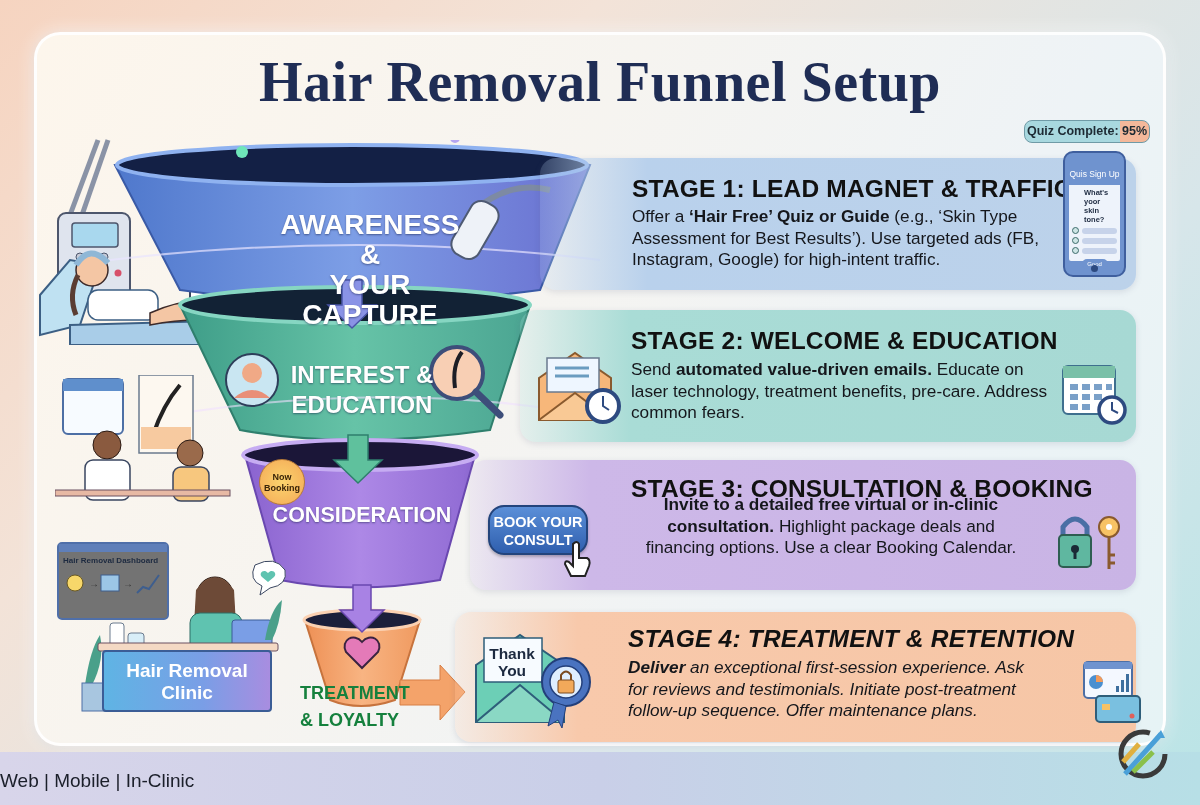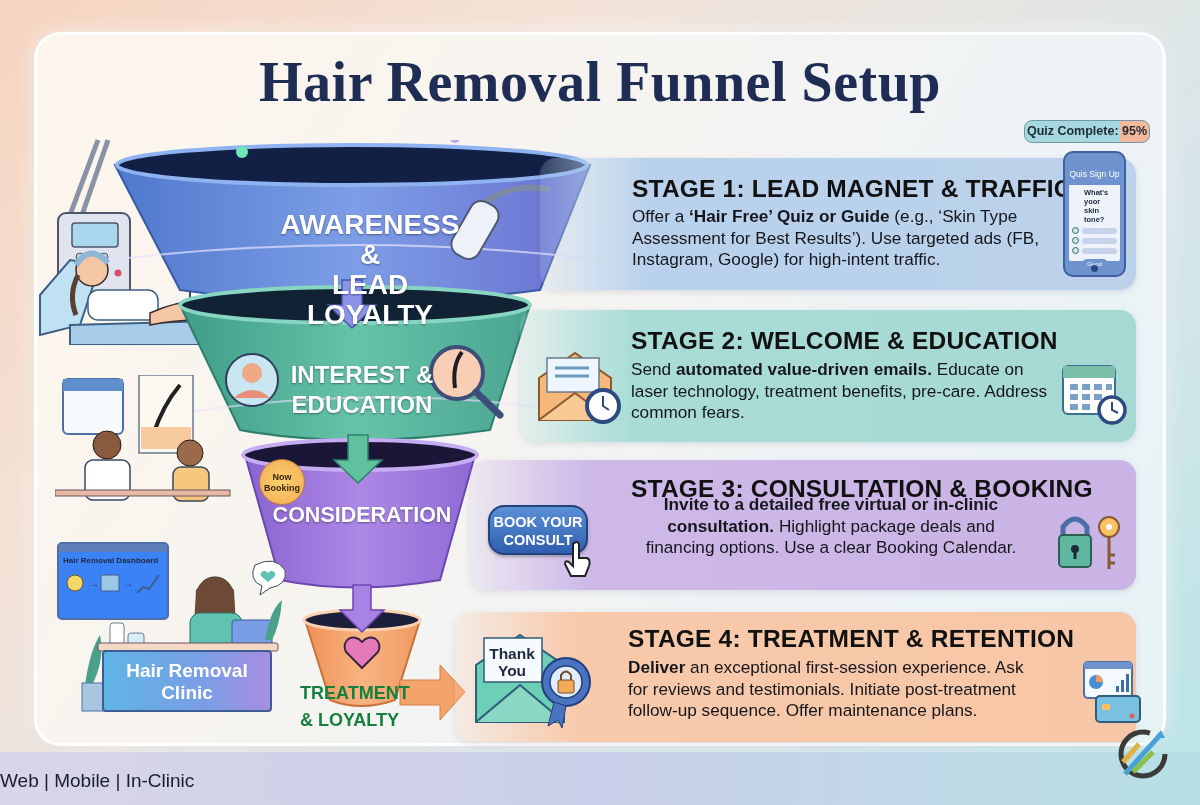--- a/index.html
+++ b/index.html
@@ -39,21 +39,21 @@
     position: absolute; font-size: 24.5px; font-weight: bold; color: #111;
     letter-spacing: 0.2px; white-space: nowrap;
   }
   .stage p {
     position: absolute; font-size: 17.2px; line-height: 21.5px; color: #15171c;
   }
   .stage p b { font-weight: bold; }
   .s1 { left: 540px; top: 158px; width: 596px; height: 132px; background: linear-gradient(90deg, rgba(180,205,235,0.2) 0%, #b9d1ec 18%, #bcd2ea 100%); }
   .s2 { left: 520px; top: 310px; width: 616px; height: 132px; background: linear-gradient(90deg, rgba(165,220,215,0.2) 0%, #a9dcd6 18%, #a7d9d4 100%); }
   .s3 { left: 470px; top: 460px; width: 666px; height: 130px; background: linear-gradient(90deg, rgba(205,185,235,0.2) 0%, #cdb8e8 18%, #c9b4e5 100%); }
-  .s4 { left: 455px; top: 612px; width: 681px; height: 130px; background: linear-gradient(90deg, rgba(250,200,170,0.2) 0%, #f8c9ab 18%, #f6c6a6 100%); }
+  .s4 { left: 455px; top: 612px; width: 681px; height: 130px; background: linear-gradient(90deg, rgba(250,200,170,0.2) 0%, #f8c9ab 18%, #f6c6a6 100%); font-style: italic; }
 
   .quiz-badge {
     position: absolute; left: 1024px; top: 120px; width: 126px; height: 23px;
     border-radius: 8px; border: 1.5px solid #6f9aa6;
     background: linear-gradient(90deg, #a8d8df 0%, #a8d8df 77%, #f4b89a 77%, #f4b89a 100%);
     font-size: 12.5px; font-weight: bold; color: #1d2a33; text-align: center; line-height: 20px;
   }
   .phone {
     position: absolute; left: 1063px; top: 151px; width: 63px; height: 126px;
     border-radius: 10px; border: 2.5px solid #3f5f9e; background: #6f93cf;
@@ -88,21 +88,21 @@
     position: absolute; left: 300px; top: 680px; width: 140px; text-align: left;
     font-size: 18px; font-weight: bold; color: #15803d; line-height: 27px;
   }
   .clinic-desk {
     position: absolute; left: 102px; top: 650px; width: 170px; height: 62px; border-radius: 4px;
     background: linear-gradient(90deg, #5fb4e4 0%, #7a9ee6 60%, #a88de0 100%); border: 2px solid #3b5d96;
     color: #fff; font-weight: bold; font-size: 19px; line-height: 22px; text-align: center; padding-top: 8px;
   }
   .dashboard {
     position: absolute; left: 57px; top: 542px; width: 112px; height: 78px; border-radius: 5px;
-    background: #3b82f6; border: 2px solid #4f6fa9;
+    background: #737373; border: 2px solid #4f6fa9;
   }
   .dashboard .bar { height: 8px; background: #5f7fb9; }
   .dashboard .ttl { font-size: 8px; font-weight: bold; color: #1d2a40; padding: 4px 0 0 4px; }
   .logo-mark { position: absolute; left: 1115px; top: 722px; }
 </style>
 </head>
 <body>
 
 <div class="frame"></div>
 <div class="bottom-band"></div>
@@ -211,21 +211,21 @@
   </g>
   <g>
     <circle cx="347" cy="233" r="26" fill="#f8cfb4" stroke="#3d4e7a" stroke-width="4"></circle>
     <path d="M345 248 Q342 225 352 212" stroke="#1d1d25" stroke-width="4" fill="none"></path>
     <line x1="366" y1="252" x2="390" y2="275" stroke="#3d4e7a" stroke-width="7" stroke-linecap="round"></line>
   </g>
 </svg>
 
 <div class="funnel-label" style="left:270px;top:210px;width:200px;font-size:28px;line-height:30px;">
   <div>AWARENESS &amp;</div>
-  <div>LEAD LOYALTY</div>
+  <div>YOUR CAPTURE</div>
 </div>
 <div class="funnel-label" style="left:282px;top:360px;width:160px;font-size:24px;line-height:30px;">
   <div>INTEREST &amp;</div>
   <div>EDUCATION</div>
 </div>
 <div class="funnel-label" style="left:262px;top:502px;width:200px;font-size:21.5px;line-height:27px;">
   <div>CONSIDERATION</div>
 </div>
 <div class="now-booking">
   <div>Now</div>

